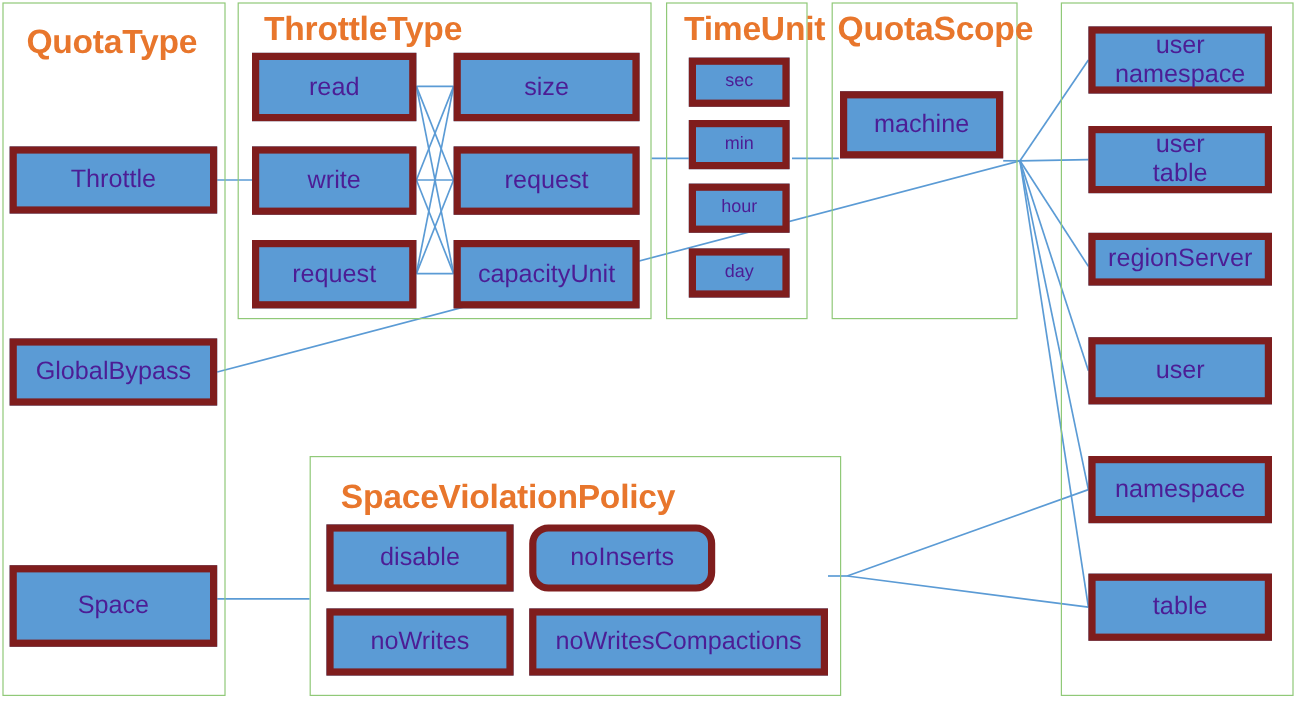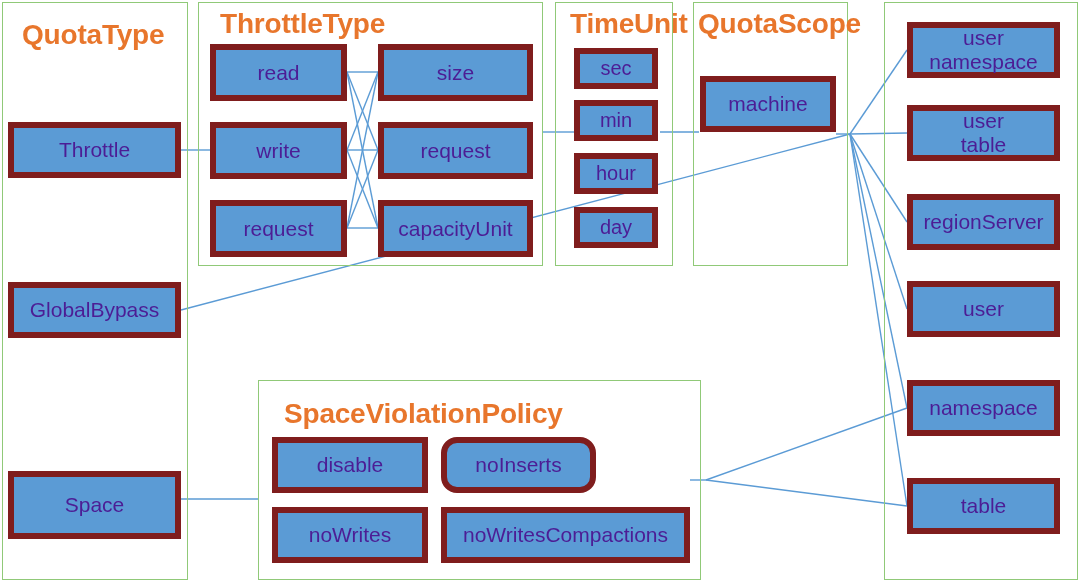--- a/index.html
+++ b/index.html
@@ -39,21 +39,21 @@
     color: #4c1d95;
     display: flex;
     align-items: center;
     justify-content: center;
     text-align: center;
     font-size: 21px;
     line-height: 1.12;
     font-weight: normal;
     white-space: pre-line;
   }
-  .node.small { font-size: 20px; }
+  .node.small { font-size: 15px; }
   svg.links {
     position: absolute;
     left: 0;
     top: 0;
     width: 1080px;
     height: 585px;
     pointer-events: none;
   }
   svg.links line {
     stroke: #5B9BD5;
@@ -133,18 +133,18 @@
   <div class="node" style="left:272px; top:437px; width:156px; height:56px;">disable</div>
   <div class="node" style="left:441px; top:437px; width:155px; height:56px;border-radius:16px;">noInserts</div>
   <div class="node" style="left:272px; top:507px; width:156px; height:56px;">noWrites</div>
   <div class="node" style="left:441px; top:507px; width:249px; height:56px;">noWritesCompactions</div>
 
   <div class="panel" style="left:884px; top:2px; width:194px; height:578px;"></div>
   <div class="node" style="left:907px; top:22px; width:153px; height:56px;">user
 namespace</div>
   <div class="node" style="left:907px; top:105px; width:153px; height:56px;">user
 table</div>
-  <div class="node" style="left:907px; top:194px; width:153px; height:56px;">regionServer</div>
+  <div class="node" style="left:907px; top:194px; width:153px; height:44px;">regionServer</div>
   <div class="node" style="left:907px; top:281px; width:153px; height:56px;">user</div>
   <div class="node" style="left:907px; top:380px; width:153px; height:56px;">namespace</div>
   <div class="node" style="left:907px; top:478px; width:153px; height:56px;">table</div>
 
 </div>
 
 </body></html>

